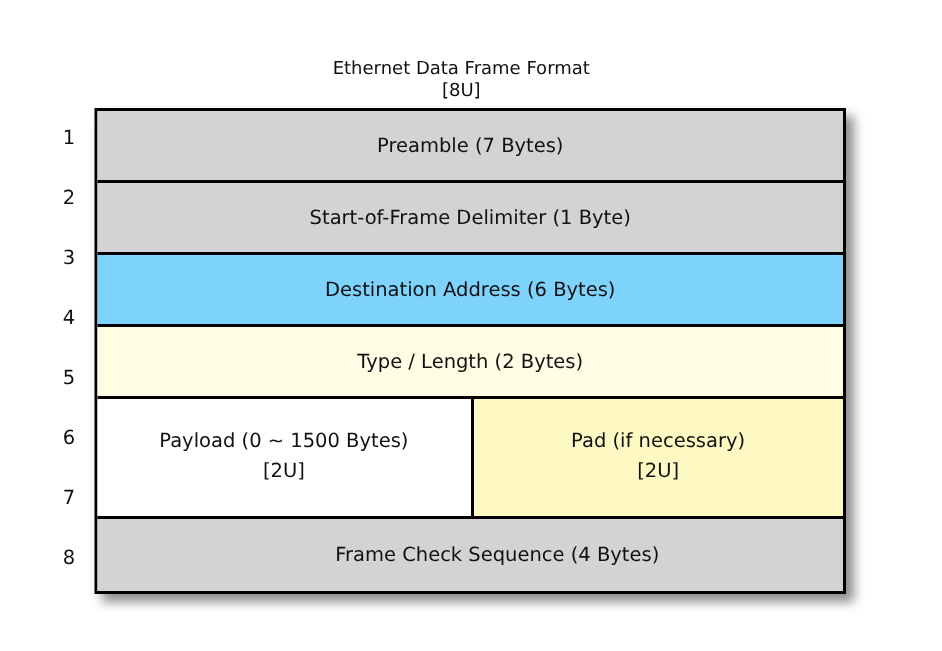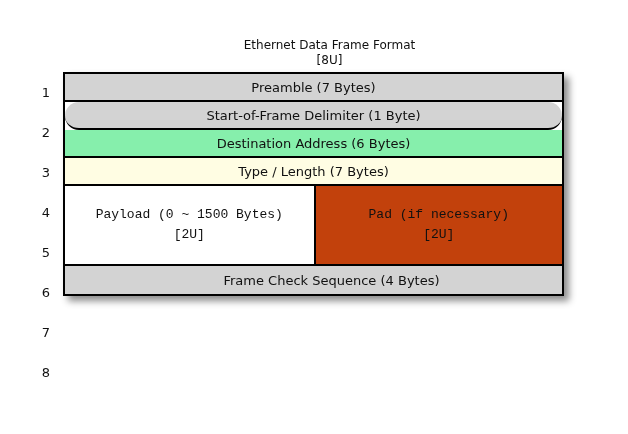--- a/index.html
+++ b/index.html
@@ -8,21 +8,21 @@
     position: relative;
     width: 628px;
     height: 434px;
     background: #ffffff;
     font-family: "DejaVu Sans", "Liberation Sans", sans-serif;
     color: #111111;
     overflow: hidden;
   }
   .title-block {
     position: absolute;
-    left: 79px;
+    left: 57px;
     top: 38px;
     width: 501px;
     text-align: center;
     font-size: 12px;
     line-height: 15px;
     color: #111111;
   }
   .row-numbers {
     position: absolute;
     left: 34px;
@@ -49,32 +49,31 @@
   .frame-table {
     position: absolute;
     left: 63px;
     top: 72px;
     width: 501px;
     border: 2px solid #000000;
     box-shadow: 5px 5px 7px rgba(0, 0, 0, 0.45);
     background: #ffffff;
   }
   .frow {
-    height: 28px;
+    height: 48px;
     border-bottom: 2px solid #000000;
     display: flex;
     align-items: center;
     justify-content: center;
     font-size: 13px;
     text-align: center;
   }
   .frow.split {
     height: 80px;
     padding: 0;
-    font-family: Liberation Mono, monospace;
   }
   .frow.last { border-bottom: none; padding-left: 36px; }
   .split-cell {
     flex: 1 1 50%;
     height: 100%;
     display: flex;
     flex-direction: column;
     align-items: center;
     justify-content: center;
     line-height: 20px;
@@ -100,35 +99,35 @@
     <div class="rownum n5">5</div>
     <div class="rownum n6">6</div>
     <div class="rownum n7">7</div>
     <div class="rownum n8">8</div>
   </div>
 
   <div class="frame-table">
     <div class="frow" style="background: rgb(211, 211, 211);">
       <span>Preamble (7 Bytes)</span>
     </div>
-    <div class="frow" style="background: rgb(211, 211, 211); border-radius: 15px;">
+    <div class="frow" style="background: rgb(211, 211, 211);">
       <span>Start-of-Frame Delimiter (1 Byte)</span>
     </div>
-    <div class="frow" style="background: #86efac;">
+    <div class="frow" style="background: #7dd3fc;">
       <span>Destination Address (6 Bytes)</span>
     </div>
     <div class="frow" style="background: rgb(255, 253, 227);">
-      <span>Type / Length (7 Bytes)</span>
+      <span>Type / Length (2 Bytes)</span>
     </div>
     <div class="frow split">
       <div class="split-cell" style="background: rgb(255, 255, 255);">
         <div>Payload (0 ~ 1500 Bytes)</div>
         <div>[2U]</div>
       </div>
-      <div class="split-cell right" style="background: #c2410c;">
+      <div class="split-cell right" style="background: #fef9c3;">
         <div>Pad (if necessary)</div>
         <div>[2U]</div>
       </div>
     </div>
     <div class="frow last" style="background: rgb(211, 211, 211);">
       <span>Frame Check Sequence (4 Bytes)</span>
     </div>
   </div>
 
 </div>

